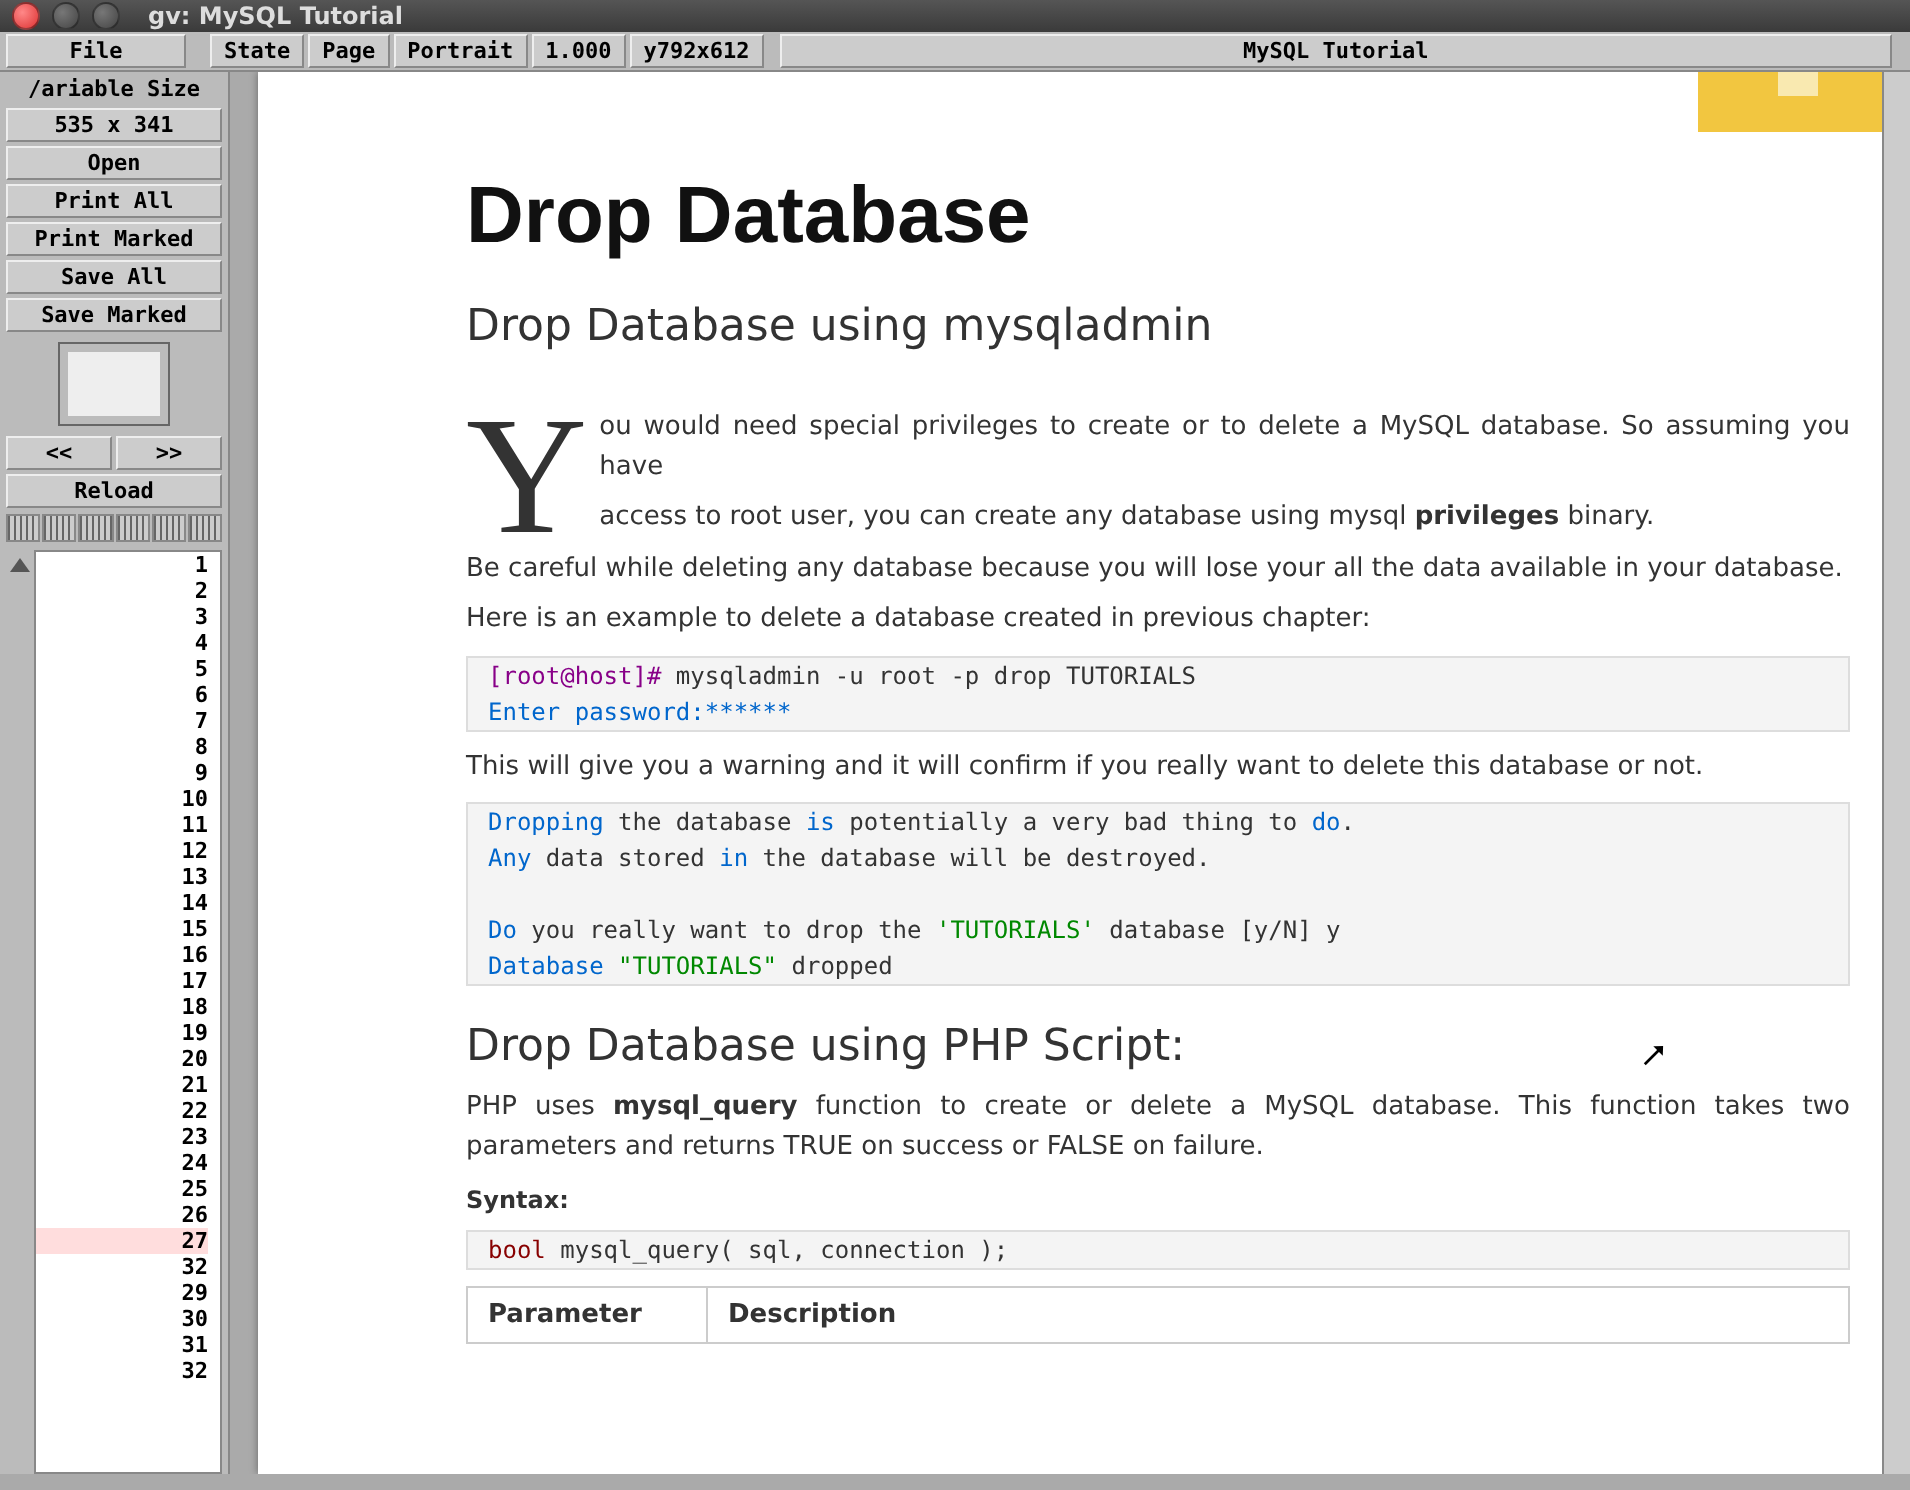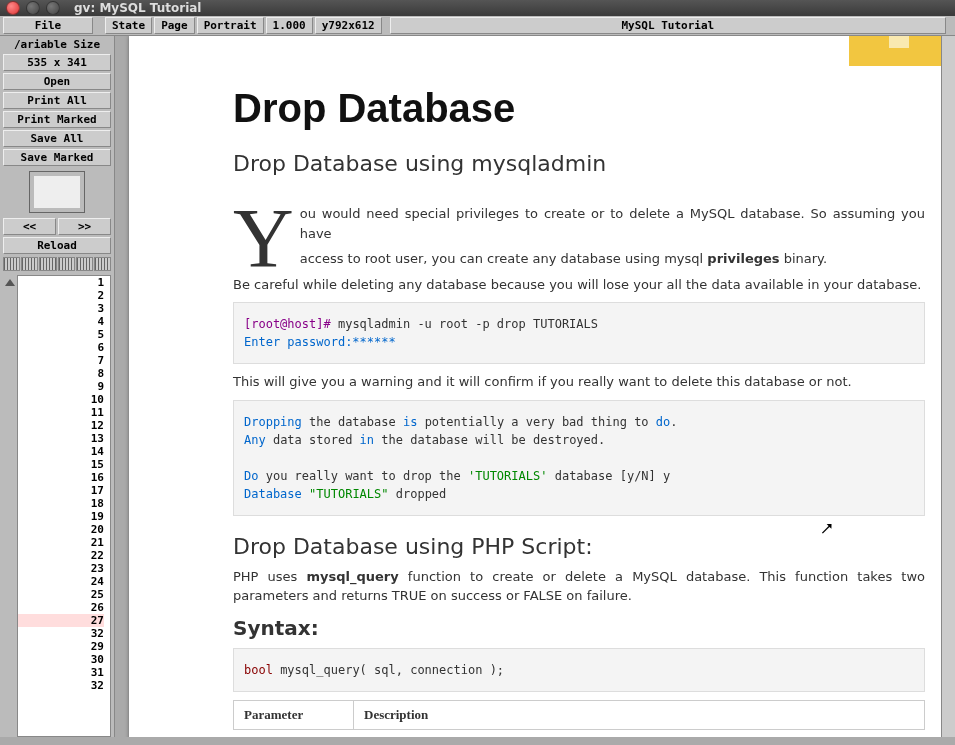--- a/index.html
+++ b/index.html
@@ -116,28 +116,28 @@
 .tab {
   position:absolute; right:80px; top:0; width:100px; height:30px;
   background:#f2c640;
 }
 .tab::after{content:"";position:absolute;top:0;left:40px;width:20px;height:12px;background:#f9e9b0;}
 .content { padding: 50px 104px 0 104px; font-size: 13px; color:#333; }
 h1 { font-family: Liberation Sans, sans-serif; font-size: 40px; font-weight:900; color:#111; margin-bottom:20px;}
 h2 { font-weight:normal; font-size:22px; margin:8px 0 28px 0;}
 .dropcap { font-family: Georgia, serif; font-size:84px; float:left; line-height:.7; margin: 6px 6px 0 0;}
 p { margin: 6px 0; line-height:1.5; text-align:justify;}
-.codebox { background:#f4f4f4; border:1px solid #ddd; padding:12px 10px; font-family:"DejaVu Sans Mono",monospace; font-size:12px; margin:8px 0; line-height:1.5; white-space:pre; overflow:hidden;}
+.codebox { background:#f4f4f4; border:1px solid #ddd; padding:0 10px; font-family:"DejaVu Sans Mono",monospace; font-size:12px; margin:8px 0; line-height:1.5; white-space:pre; overflow:hidden;}
 .kw-purple{color:#808;}
 .kw-blue{color:#06c;}
 .kw-green{color:#080;}
 .kw-red{color:#800;}
 h3{font-size:22px;font-weight:normal;margin:18px 0 8px;}
-h4{font-size:20px;margin:10px 0 6px;}
-.ptable{display:flex;border:1px solid #ccc;margin-top:6px;font-family:Liberation Serif, serif;}
+h4{font-size:12px;margin:10px 0 6px;}
+.ptable{display:flex;border:1px solid #ccc;margin-top:6px;}
 .ptable div{padding:6px 10px;font-weight:bold;border-right:1px solid #ccc;}
 .ptable div:first-child{width:120px;}
 .cursor{position:absolute;right:122px;top:482px;font-size:18px;color:#000;transform:scaleX(-1);}
 .vscroll{position:absolute;right:0;top:0;width:14px;height:100%;background:#ccc;border-left:1px solid #888;}
 </style>
 </head>
 <body>
 
 <div class="titlebar">
   <div class="wbtn close"></div>
@@ -223,20 +223,21 @@
 
   <div class="viewer">
     <div class="page">
       <div class="tab"></div>
       <div class="content">
         <h1>Drop Database</h1>
         <h2>Drop Database using mysqladmin</h2>
         <p><span class="dropcap">Y</span><span>ou would need special privileges to create or to delete a MySQL database. So assuming you have</span></p>
         <p><span>access to root user, you can create any database using mysql </span><b>privileges</b><span> binary.</span></p>
         <p>Be careful while deleting any database because you will lose your all the data available in your database.</p>
+        <p>Here is an example to delete a database created in previous chapter:</p>
         <div class="codebox"><span class="kw-purple">[root@host]#</span><span> mysqladmin -u root -p drop TUTORIALS</span>
 <span class="kw-blue">Enter password:******</span></div>
         <p>This will give you a warning and it will confirm if you really want to delete this database or not.</p>
         <div class="codebox"><span class="kw-blue">Dropping</span> the database <span class="kw-blue">is</span> potentially a very bad thing to <span class="kw-blue">do</span>.
 <span class="kw-blue">Any</span> data stored <span class="kw-blue">in</span> the database will be destroyed.
 
 <span class="kw-blue">Do</span> you really want to drop the <span class="kw-green">'TUTORIALS'</span> database [y/N] y
 <span class="kw-blue">Database</span> <span class="kw-green">"TUTORIALS"</span> dropped</div>
         <h3>Drop Database using PHP Script:</h3>
         <p>PHP uses <b>mysql_query</b> function to create or delete a MySQL database. This function takes two parameters and returns TRUE on success or FALSE on failure.</p>

